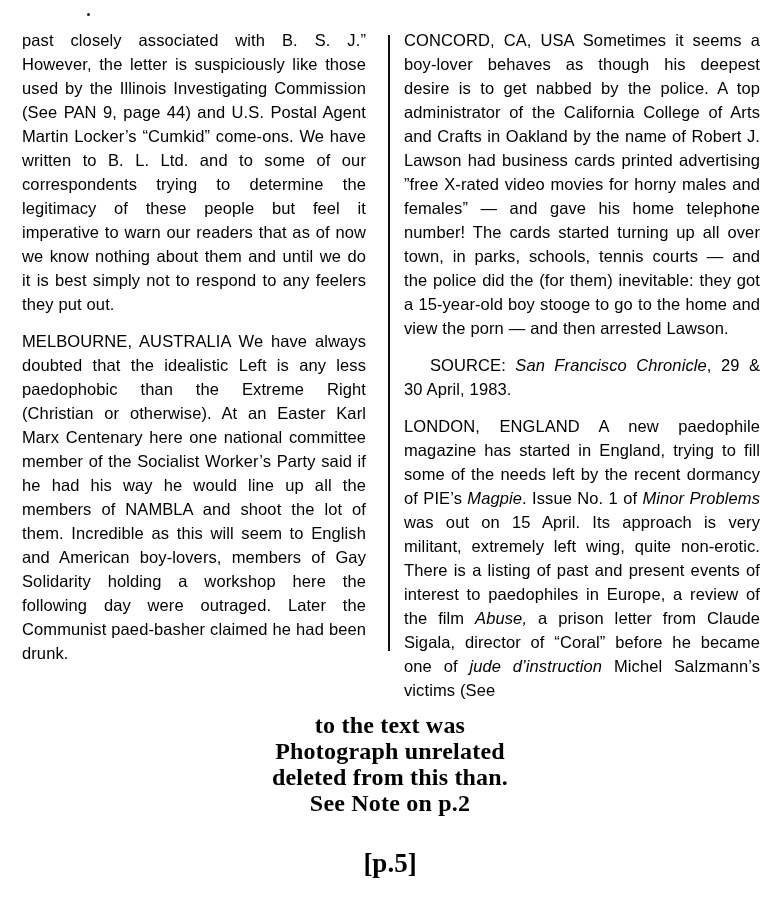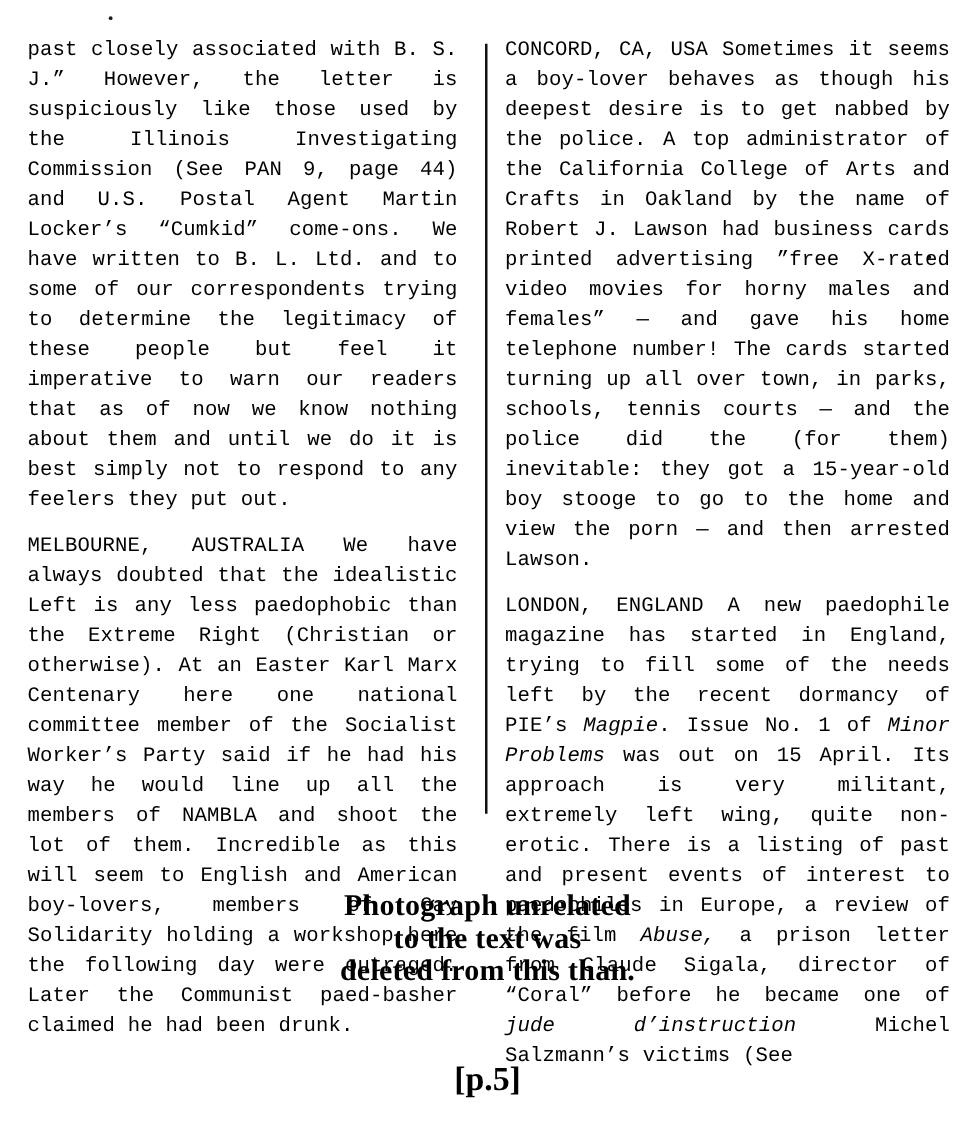--- a/index.html
+++ b/index.html
@@ -34,21 +34,20 @@
   
   #columns {
     position: absolute;
     left: 0;
     top: 28px;
     width: 780px;
   }
   .column {
     position: absolute;
     top: 0;
-    font-family: Liberation Mono, monospace;
   }
   #left-column  { left: 22px;  width: 344px; }
   #right-column { left: 404px; width: 356px; }
 
   #column-divider {
     position: absolute;
     left: 388px;
     top: 35px;
     width: 2px;
     height: 616px;
@@ -108,28 +107,30 @@
 
   <div id="columns">
 
     <div class="column" id="left-column">
       <p class="para last-line-left"><span>past closely associated with B. S. J.” However, the letter is suspiciously like those used by the Illinois Investigating Commission (See PAN 9, page 44) and U.S. Postal Agent Martin Locker’s “Cumkid” come-ons. We have written to B. L. Ltd. and to some of our correspondents trying to determine the legitimacy of these people but feel it imperative to warn our readers that as of now we know nothing about them and until we do it is best simply not to respond to any feelers they put out.</span></p>
       <p class="para last-line-left"><span>MELBOURNE, AUSTRALIA We have always doubted that the idealistic Left is any less paedophobic than the Extreme Right (Christian or otherwise). At an Easter Karl Marx Centenary here one national committee member of the Socialist Worker’s Party said if he had his way he would line up all the members of NAMBLA and shoot the lot of them. Incredible as this will seem to English and American boy-lovers, members of Gay Solidarity holding a workshop here the following day were outraged. Later the Communist paed-basher claimed he had been drunk.</span></p>
     </div>
 
     <div class="column" id="right-column">
       <p class="para last-line-left"><span>CONCORD, CA, USA Sometimes it seems a boy-lover behaves as though his deepest desire is to get nabbed by the police. A top administrator of the California College of Arts and Crafts in Oakland by the name of Robert J. Lawson had business cards printed advertising ”free X-rated video movies for horny males and females” — and gave his home telephone number! The cards started turning up all over town, in parks, schools, tennis courts — and the police did the (for them) inevitable: they got a 15-year-old boy stooge to go to the home and view the porn — and then arrested Lawson.</span></p>
+      <p class="para indented last-line-left"><span>SOURCE: </span><span class="it">San Francisco Chronicle</span><span>, 29 &amp; 30 April, 1983.</span></p>
       <p class="para"><span>LONDON, ENGLAND A new paedophile magazine has started in England, trying to fill some of the needs left by the recent dormancy of PIE’s </span><span class="it">Magpie</span><span>. Issue No. 1 of </span><span class="it">Minor Problems</span><span> was out on 15 April. Its approach is very militant, extremely left wing, quite non-erotic. There is a listing of past and present events of interest to paedophiles in Europe, a review of the film </span><span class="it">Abuse,</span><span> a prison letter from Claude Sigala, director of “Coral” before he became one of </span><span class="it">jude d’instruction</span><span> Michel Salzmann’s victims (See</span></p>
     </div>
 
   </div>
 
   <div id="column-divider"></div>
 
   <div id="photo-note">
+    <span class="note-line">to the text was</span>
     <span class="note-line">Photograph unrelated</span>
-    <span class="note-line">to the text was</span>
     <span class="note-line">deleted from this than.</span>
+    <span class="note-line">See Note on p.2</span>
   </div>
 
   <div id="page-marker">[p.5]</div>
 
 </div>
 
 </body></html>

